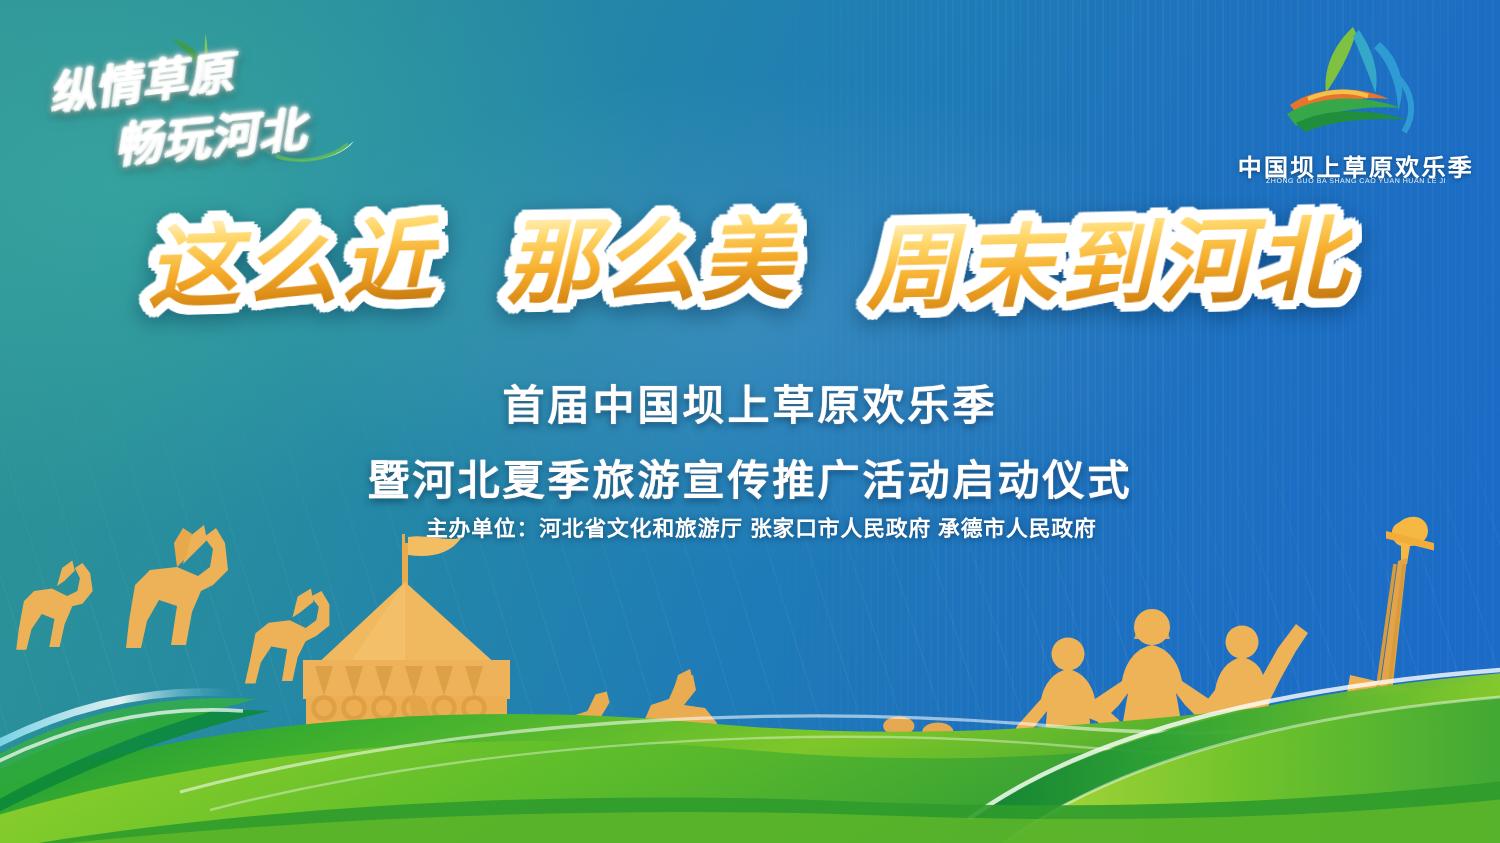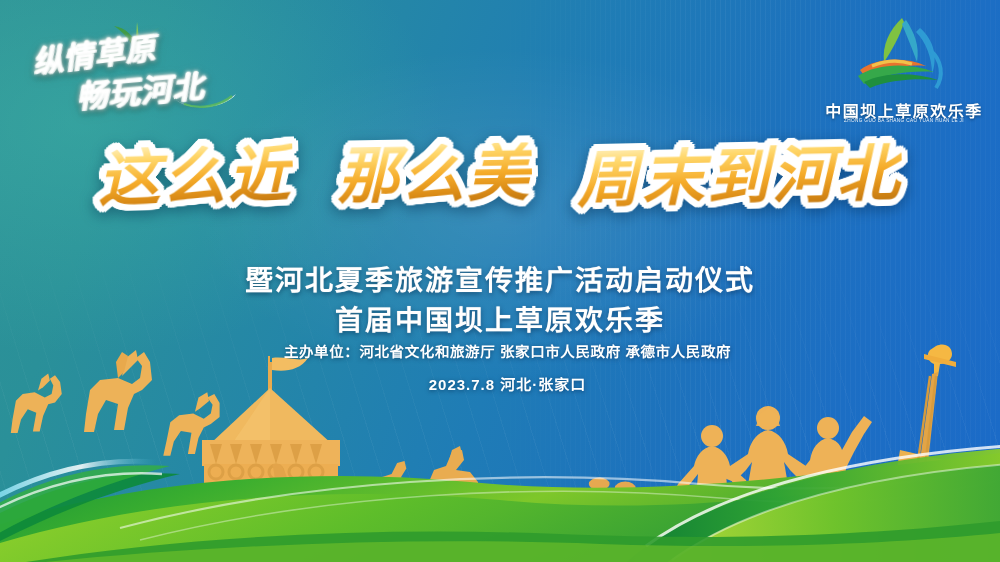--- a/index.html
+++ b/index.html
@@ -170,27 +170,26 @@
     <div class="logo-pinyin">ZHONG GUO BA SHANG CAO YUAN HUAN LE JI</div>
   </div>
 
   <div id="headline">
     <span class="headline-word w1">这么近</span>
     <span class="headline-word w2">那么美</span>
     <span class="headline-word w3">周末到河北</span>
   </div>
 
   <div id="subtitle">
+    <p class="sub-line sub-line-1">首届中国坝上草原欢乐季</p>
     <p class="sub-line sub-line-2">暨河北夏季旅游宣传推广活动启动仪式</p>
-    <p class="sub-line sub-line-1">首届中国坝上草原欢乐季</p>
   </div>
 
   <div id="credits">
     <p class="credit-line credit-org">主办单位：河北省文化和旅游厅  张家口市人民政府  承德市人民政府</p>
-    <p class="credit-line credit-date">2023.7.8  河北·张家口</p>
   </div>
 
   <div id="scenery">
     <svg viewBox="0 0 1000 230" aria-hidden="true">
       <defs>
         <linearGradient id="gGrassA" x1="0" y1="0" x2="1" y2="0.3">
           <stop offset="0%" stop-color="#0f8f3c"></stop>
           <stop offset="28%" stop-color="#39ad2f"></stop>
           <stop offset="60%" stop-color="#7ec72a"></stop>
           <stop offset="100%" stop-color="#2e9b31"></stop>

